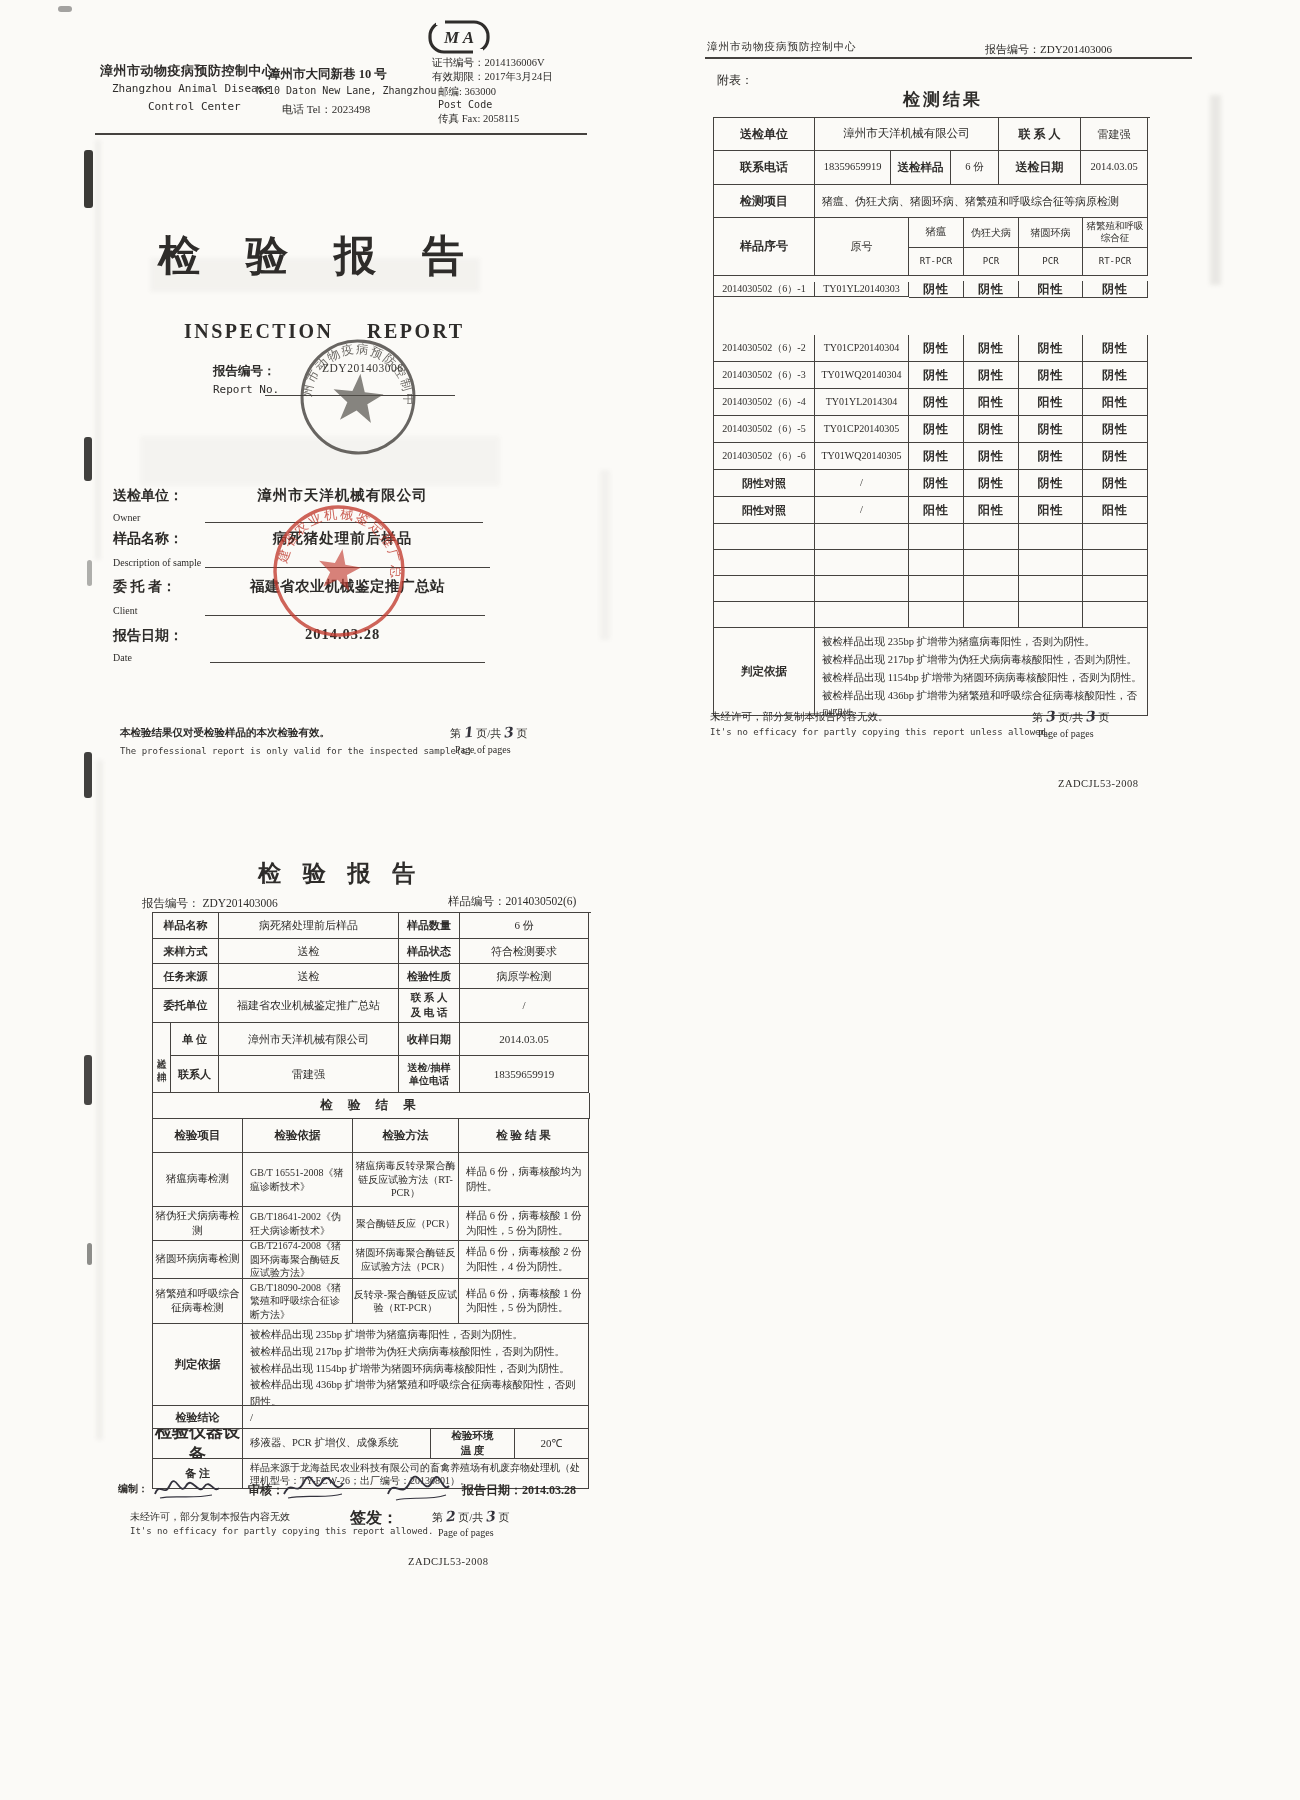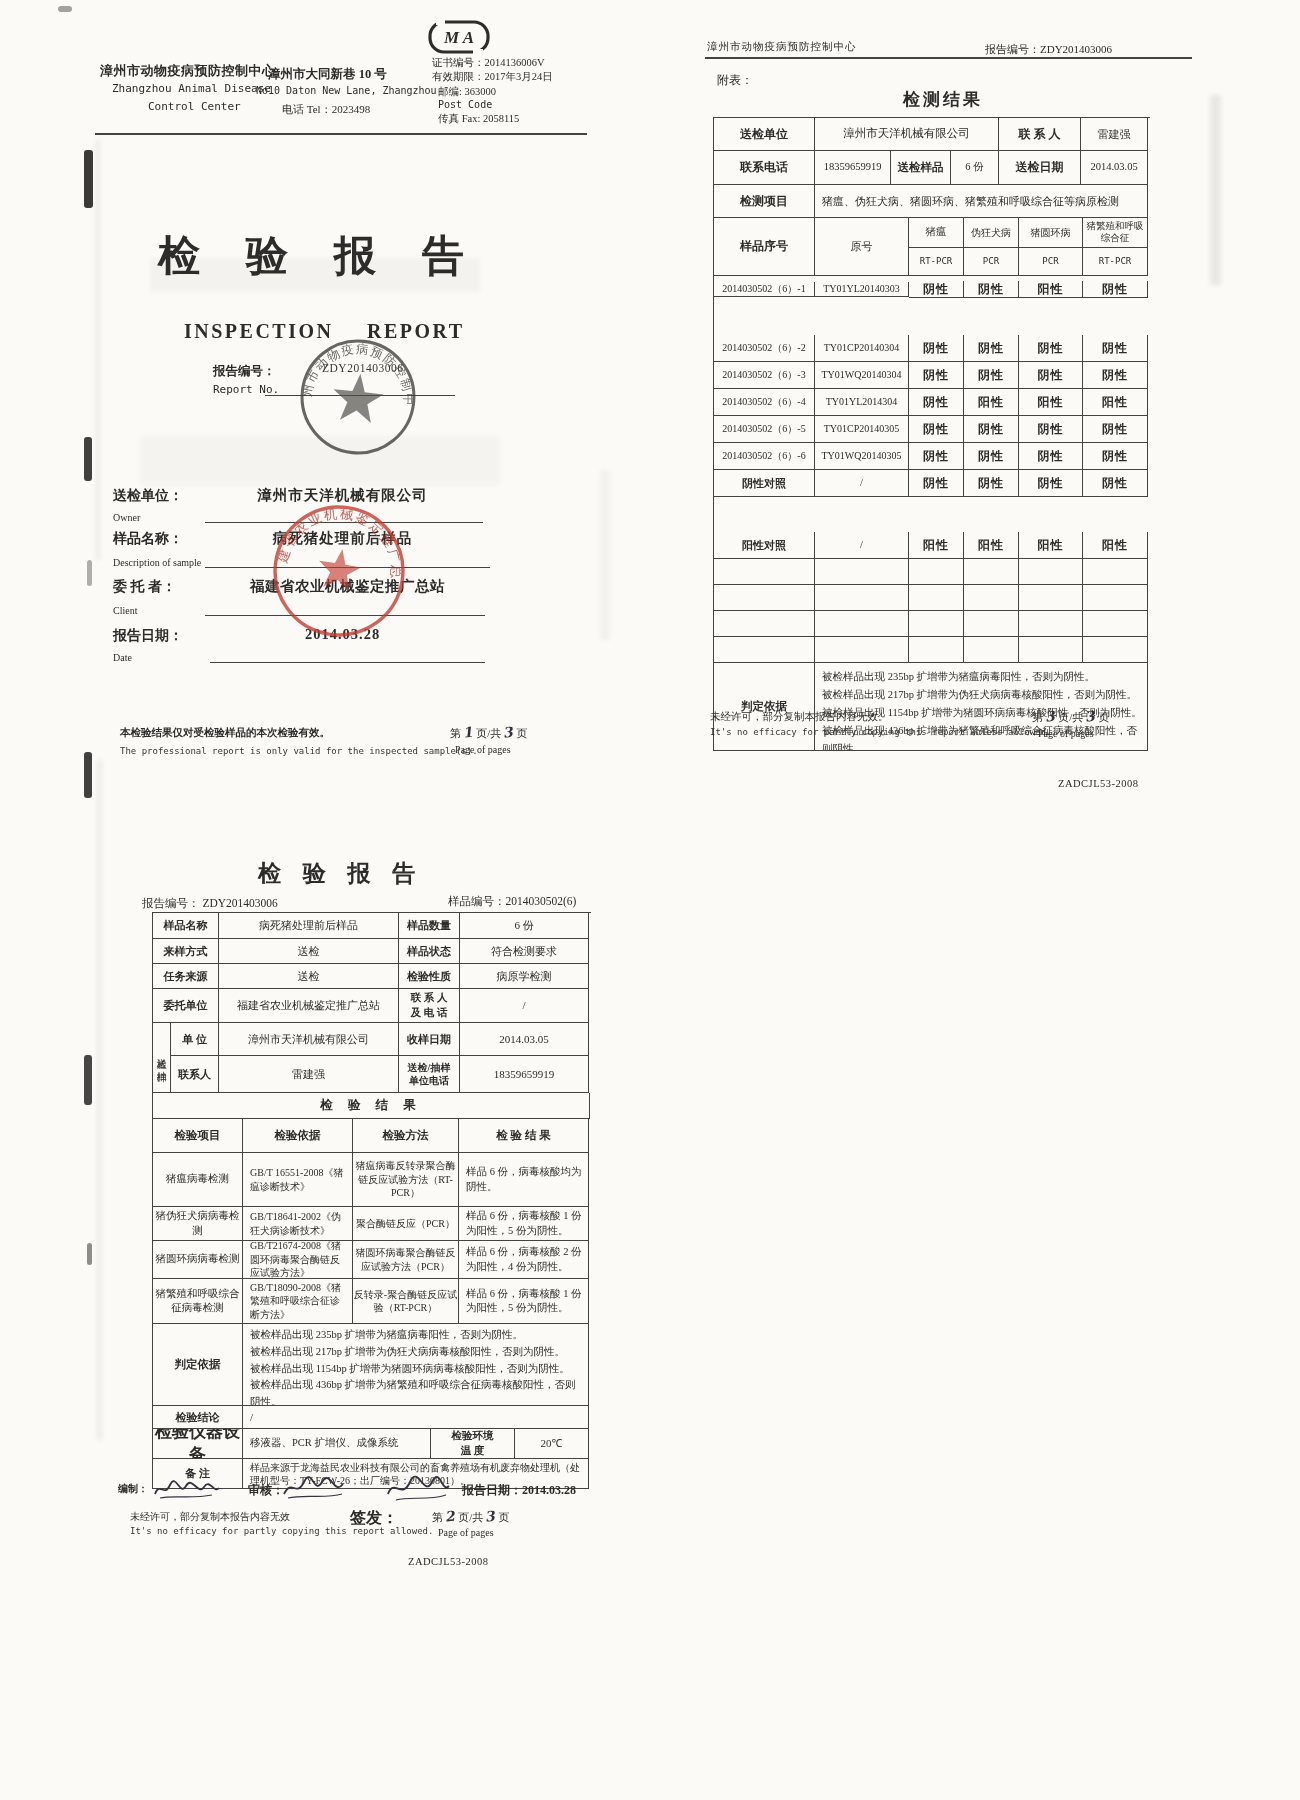--- a/index.html
+++ b/index.html
@@ -237,21 +237,21 @@
       <div class="cell c65 res">阴性</div>
     </div>
     <div class="frow" style="height:27px;">
       <div class="cell c101 b" style="font-size:11px">阴性对照</div>
       <div class="cell c94">/</div>
       <div class="cell c55 res">阴性</div>
       <div class="cell c55 res">阴性</div>
       <div class="cell c64 res">阴性</div>
       <div class="cell c65 res">阴性</div>
     </div>
-    <div class="frow" style="height:27px;margin-top:35px;">
+    <div class="frow" style="height:27px;">
       <div class="cell c101 b" style="font-size:11px">阳性对照</div>
       <div class="cell c94">/</div>
       <div class="cell c55 res">阳性</div>
       <div class="cell c55 res">阳性</div>
       <div class="cell c64 res">阳性</div>
       <div class="cell c65 res">阳性</div>
     </div>
 
     <div class="frow" style="height:26px;">
       <div class="cell c101"></div>

